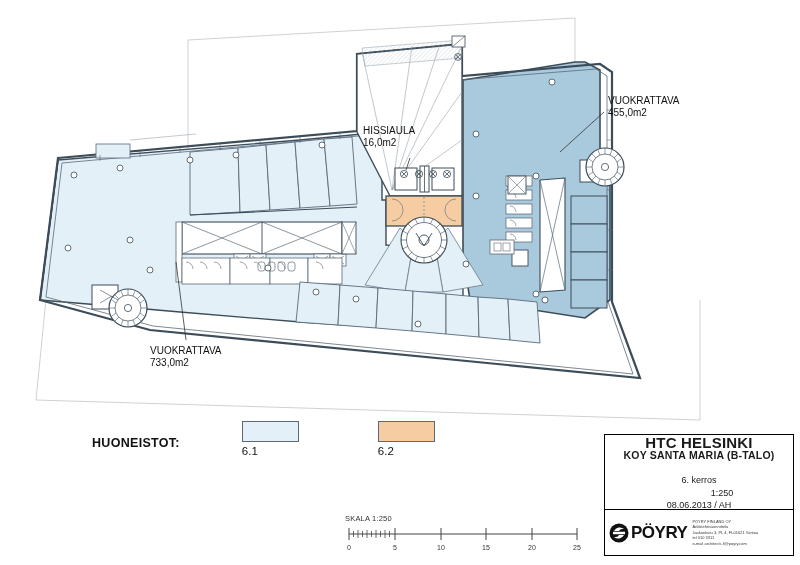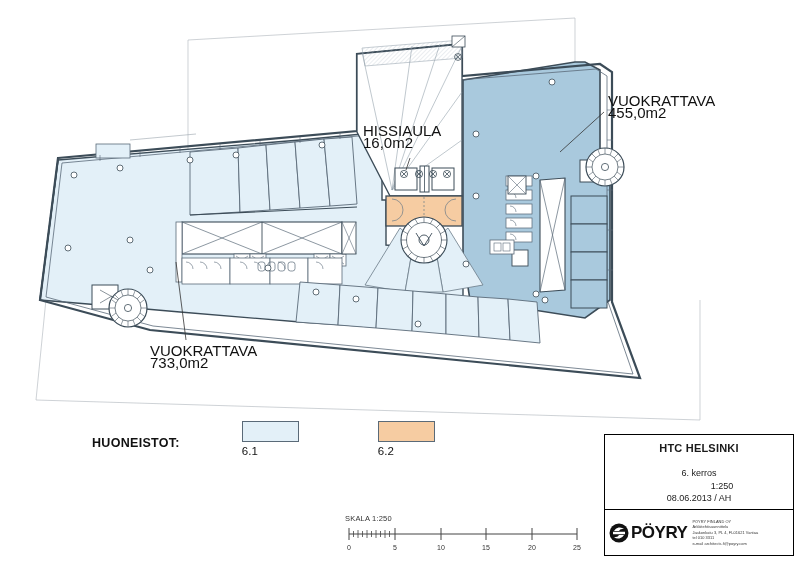--- a/index.html
+++ b/index.html
@@ -5,21 +5,21 @@
   html,body{margin:0;padding:0;background:#fff;}
   body{width:800px;height:565px;overflow:hidden;
        font-family:"Liberation Sans",sans-serif;color:#1a1a1a;}
   #sheet{position:relative;width:800px;height:565px;background:#ffffff;}
 
   
   #plan-area{position:absolute;left:0;top:0;width:800px;height:430px;}
   #plan-svg{position:absolute;left:0;top:0;}
 
   
-  .ann{position:absolute;font-size:15px;line-height:11.5px;
+  .ann{position:absolute;font-size:10px;line-height:11.5px;
        text-align:center;white-space:nowrap;color:#111;}
   #ann-hissiaula{left:363px;top:125px;text-align:left;}
   #ann-vuokrattava-455{left:608px;top:95px;text-align:left;}
   #ann-vuokrattava-733{left:150px;top:345px;text-align:left;}
 
   
   #legend{position:absolute;left:92px;top:421px;
           display:flex;align-items:center;gap:48px;}
   #legend-title{font-size:12.5px;font-weight:bold;letter-spacing:.3px;
                 margin-top:8px;margin-right:14px;color:#111;}
@@ -31,21 +31,21 @@
   #scalebar{position:absolute;left:345px;top:514px;}
   #scalebar-title{font-size:7.5px;color:#333;margin-bottom:3px;letter-spacing:.2px;}
   #scalebar-svg{display:block;}
 
   
   #titleblock{position:absolute;left:604px;top:434px;width:190px;height:122px;
               border:1px solid #000;box-sizing:border-box;background:#fff;}
   #tb-main{height:75px;border-bottom:1px solid #000;box-sizing:border-box;
            display:flex;flex-direction:column;align-items:center;
            justify-content:center;padding-top:2px;}
-  #tb-main .l1{font-size:11px;font-weight:bold;letter-spacing:.2px;line-height:13px;}
+  #tb-main .l1{font-size:15px;font-weight:bold;letter-spacing:.2px;line-height:13px;}
   #tb-main .l2{font-size:10.5px;font-weight:bold;letter-spacing:.2px;line-height:13px;}
   #tb-main .l3{font-size:9px;line-height:13px;margin-top:12px;}
   #tb-main .l4{font-size:9px;line-height:12px;margin-left:46px;}
   #tb-main .l5{font-size:9px;line-height:12px;}
   #tb-foot{height:45px;display:flex;align-items:center;padding:0 4px;}
   #logo-wrap{display:flex;align-items:center;margin-right:5px;}
   #logo-text{font-size:17px;font-weight:bold;letter-spacing:-.5px;
              color:#111;margin-left:2px;}
   #company-lines{font-size:3.9px;line-height:5.4px;color:#333;
                  letter-spacing:.05px;}
@@ -461,20 +461,21 @@
         <text x="141" y="24">15</text>
         <text x="187" y="24">20</text>
         <text x="232" y="24">25</text>
       </g>
     </svg>
   </div>
 
   <div id="titleblock">
     <div id="tb-main">
       <div class="l1">HTC HELSINKI</div>
+      <div class="l2">KOY SANTA MARIA (B-TALO)</div>
       <div class="l3">6. kerros</div>
       <div class="l4">1:250</div>
       <div class="l5">08.06.2013 / AH</div>
     </div>
 
     <div id="tb-foot">
       <div id="logo-wrap">
         <svg width="20" height="20" viewBox="0 0 40 40">
           <circle cx="20" cy="20" r="19" fill="#111"></circle>
           <path d="M30 12 A13 13 0 0 0 10 16 L20 16 A7 7 0 0 1 27 12 Z" fill="#ffffff"></path>

